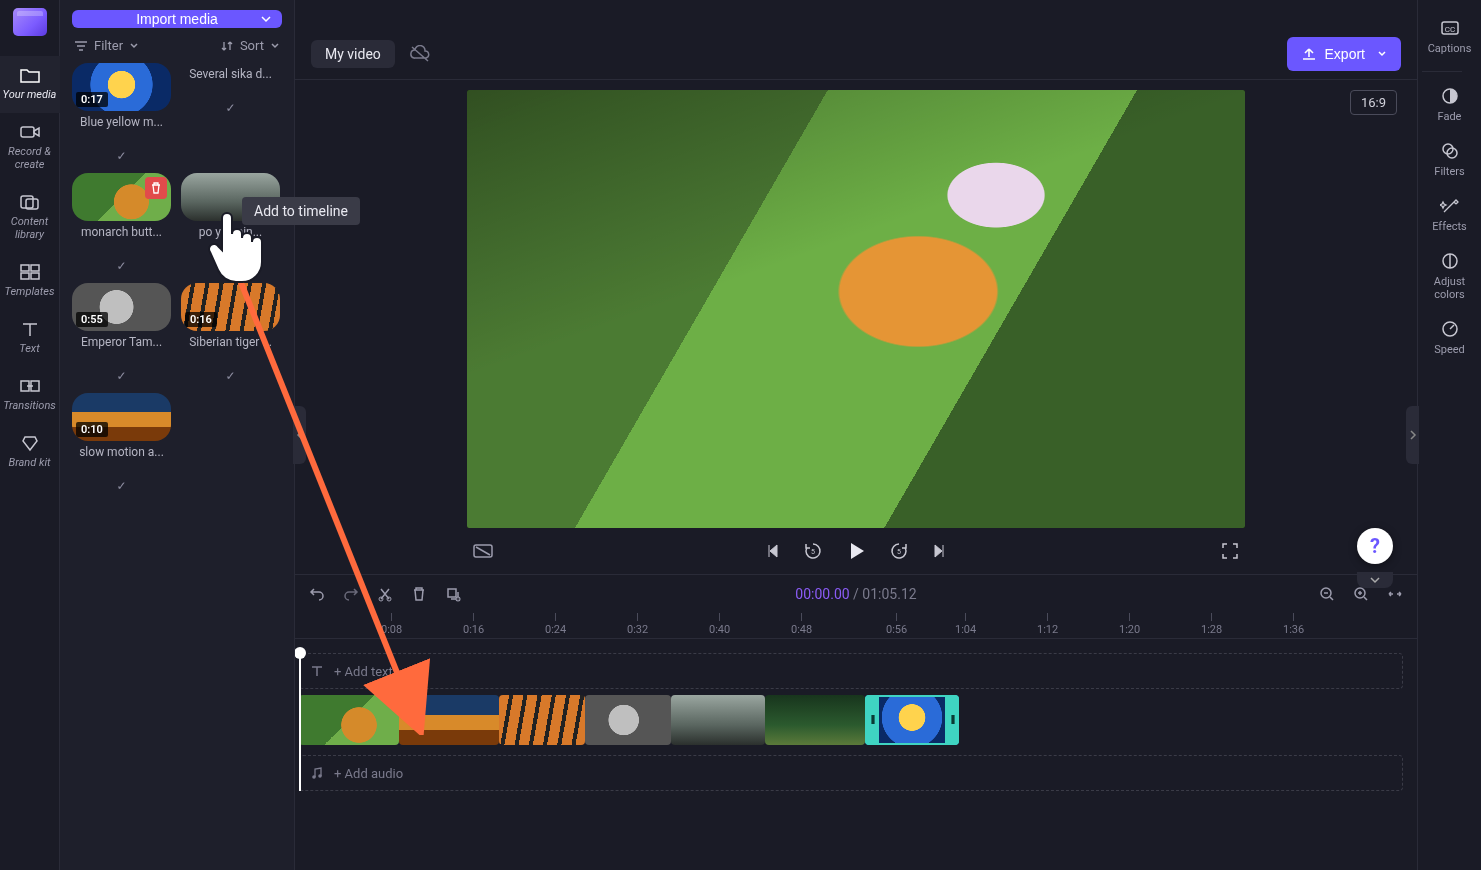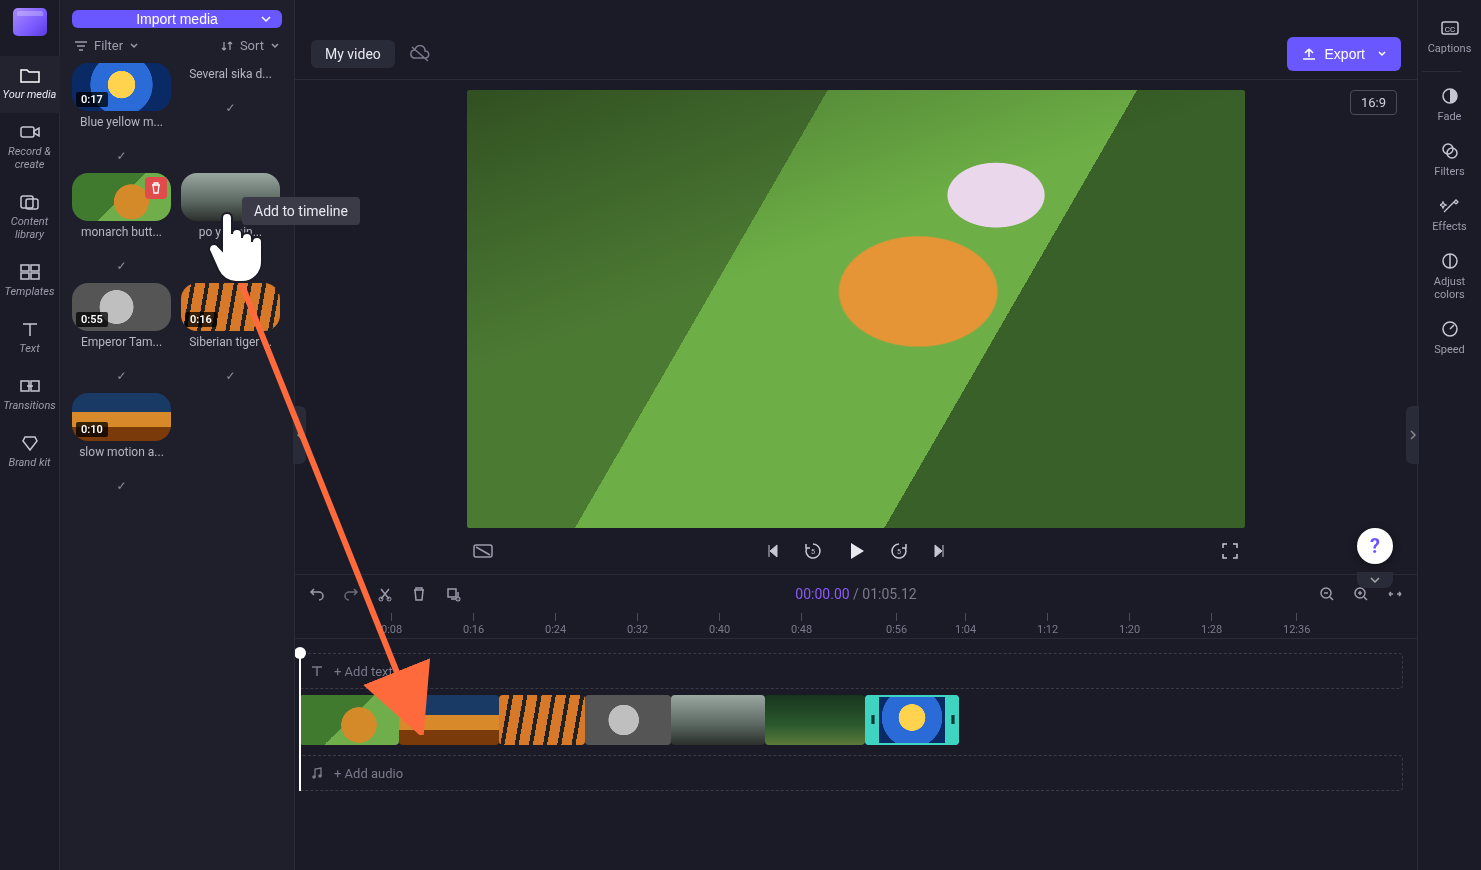--- a/index.html
+++ b/index.html
@@ -529,21 +529,21 @@
         <div class="tick" style="left: 742px;">
           <span>1:12</span>
         </div>
         <div class="tick" style="left: 824px;">
           <span>1:20</span>
         </div>
         <div class="tick" style="left: 906px;">
           <span>1:28</span>
         </div>
         <div class="tick" style="left: 988px;">
-          <span>12:36</span>
+          <span>1:36</span>
         </div>
       </div>
 
     <div class="tracks">
       <div class="tracks-inner" style="position:relative;">
         <div class="playhead"></div>
 
         <div class="track-row">
           <svg width="14" height="14" viewBox="0 0 14 14">
               <path d="M2 3h10M7 3v9" stroke="#7a7a8c" stroke-width="1.5"></path>

